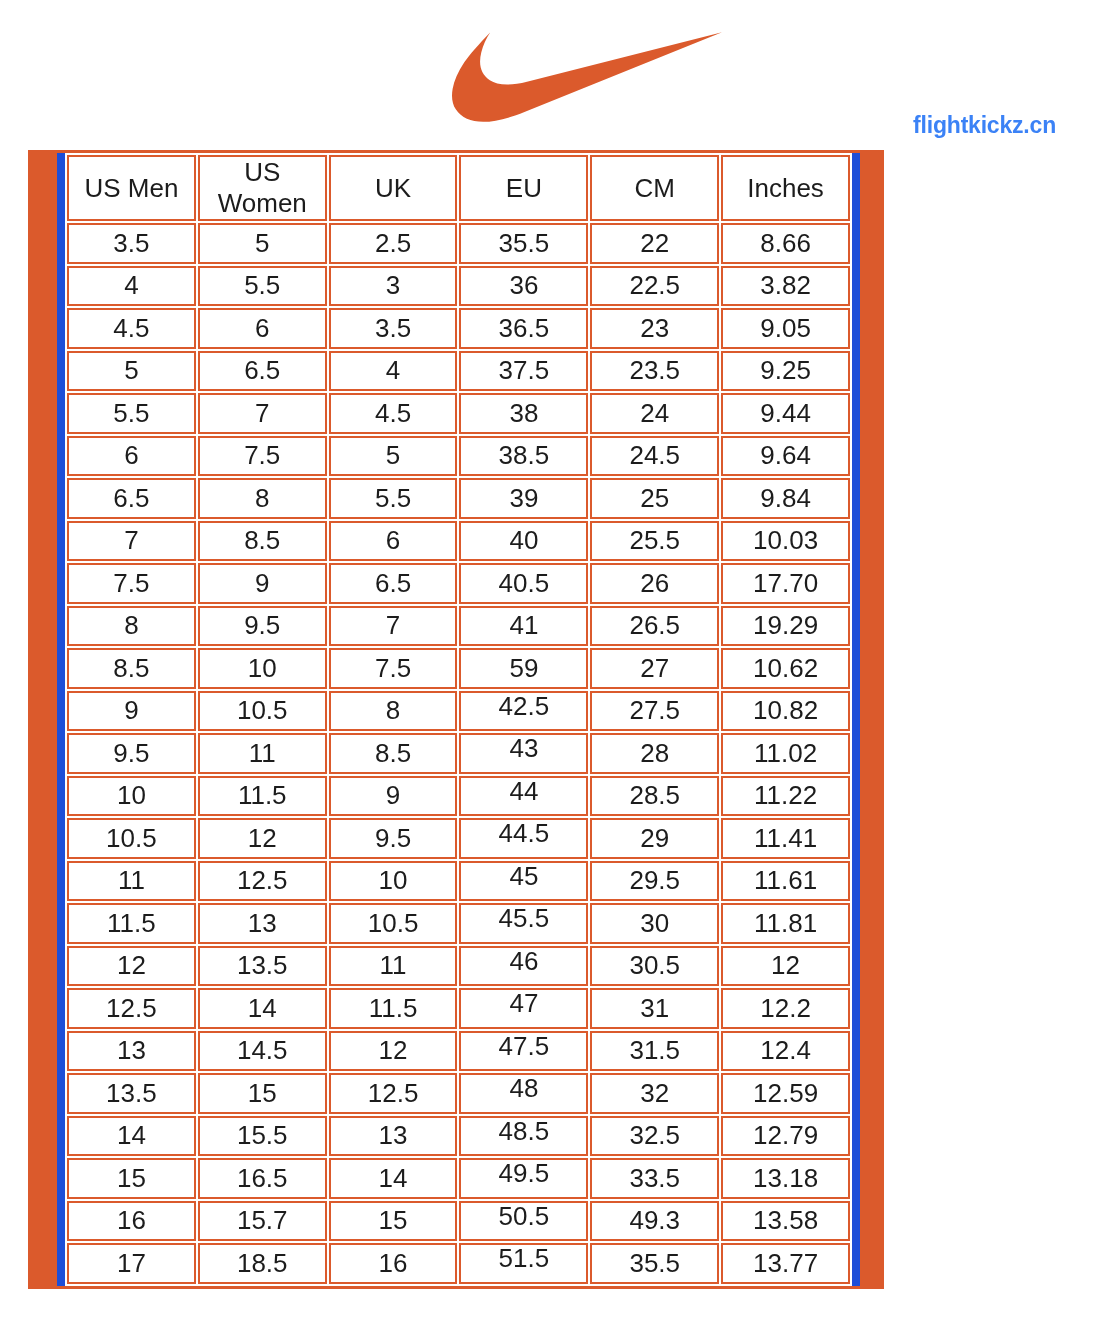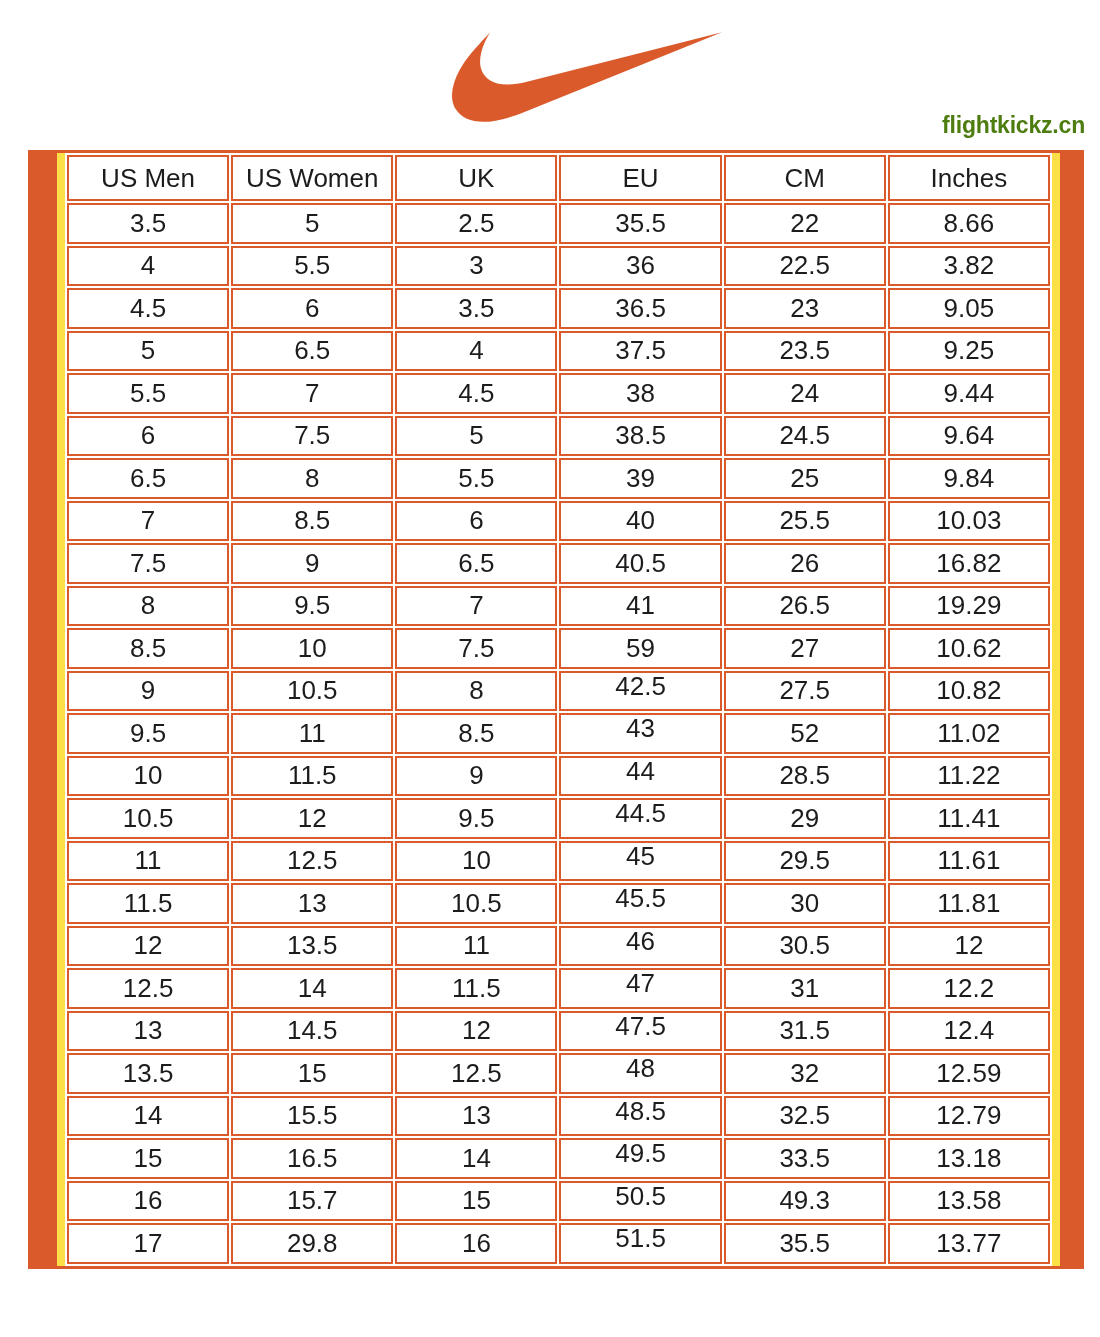--- a/index.html
+++ b/index.html
@@ -15,30 +15,30 @@
     font-family:"Liberation Sans","DejaVu Sans",sans-serif;
     color:var(--ink);
   }
   .logo-wrap{
     position:absolute;left:452px;top:30px;
     width:270px;height:94px;
   }
   .logo-wrap svg{display:block;width:100%;height:100%;}
   .swoosh-path{fill:var(--accent);}
   .watermark{
-    position:absolute;top:112px;right:15px;
+    position:absolute;top:112px;right:44px;
     font-size:23px;font-weight:600;letter-spacing:-0.2px;
-    color:#4d7c0f;
+    color:#3b82f6;
   }
   .table-frame{
     position:absolute;left:28px;top:150px;
-    width:1056px;
+    width:856px;
     border:3px solid var(--accent);
     display:flex;
-    background:#fde047;
+    background:#1d4ed8;
     box-sizing:border-box;
     gap:8px;
   }
   .side-bar{background:var(--accent);flex:0 0 auto;}
   .side-bar.left{width:26px;}
   .side-bar.right{width:21px;}
   table.size-table{
     flex:1 1 auto;
     border-collapse:separate;
     border-spacing:2px;
@@ -159,21 +159,21 @@
           <td>40</td>
           <td>25.5</td>
           <td>10.03</td>
         </tr>
         <tr>
           <td>7.5</td>
           <td>9</td>
           <td>6.5</td>
           <td>40.5</td>
           <td>26</td>
-          <td>16.82</td>
+          <td>17.70</td>
         </tr>
         <tr>
           <td>8</td>
           <td>9.5</td>
           <td>7</td>
           <td>41</td>
           <td>26.5</td>
           <td>19.29</td>
         </tr>
         <tr>
@@ -190,21 +190,21 @@
           <td>8</td>
           <td class="eu-top">42.5</td>
           <td>27.5</td>
           <td>10.82</td>
         </tr>
         <tr>
           <td>9.5</td>
           <td>11</td>
           <td>8.5</td>
           <td class="eu-top">43</td>
-          <td>52</td>
+          <td>28</td>
           <td>11.02</td>
         </tr>
         <tr>
           <td>10</td>
           <td>11.5</td>
           <td>9</td>
           <td class="eu-top">44</td>
           <td>28.5</td>
           <td>11.22</td>
         </tr>
@@ -283,21 +283,21 @@
         <tr>
           <td>16</td>
           <td>15.7</td>
           <td>15</td>
           <td class="eu-top">50.5</td>
           <td>49.3</td>
           <td>13.58</td>
         </tr>
         <tr>
           <td>17</td>
-          <td>29.8</td>
+          <td>18.5</td>
           <td>16</td>
           <td class="eu-top">51.5</td>
           <td>35.5</td>
           <td>13.77</td>
         </tr>
       </tbody>
   </table>
   <div class="side-bar right"></div>
 </div>
 

